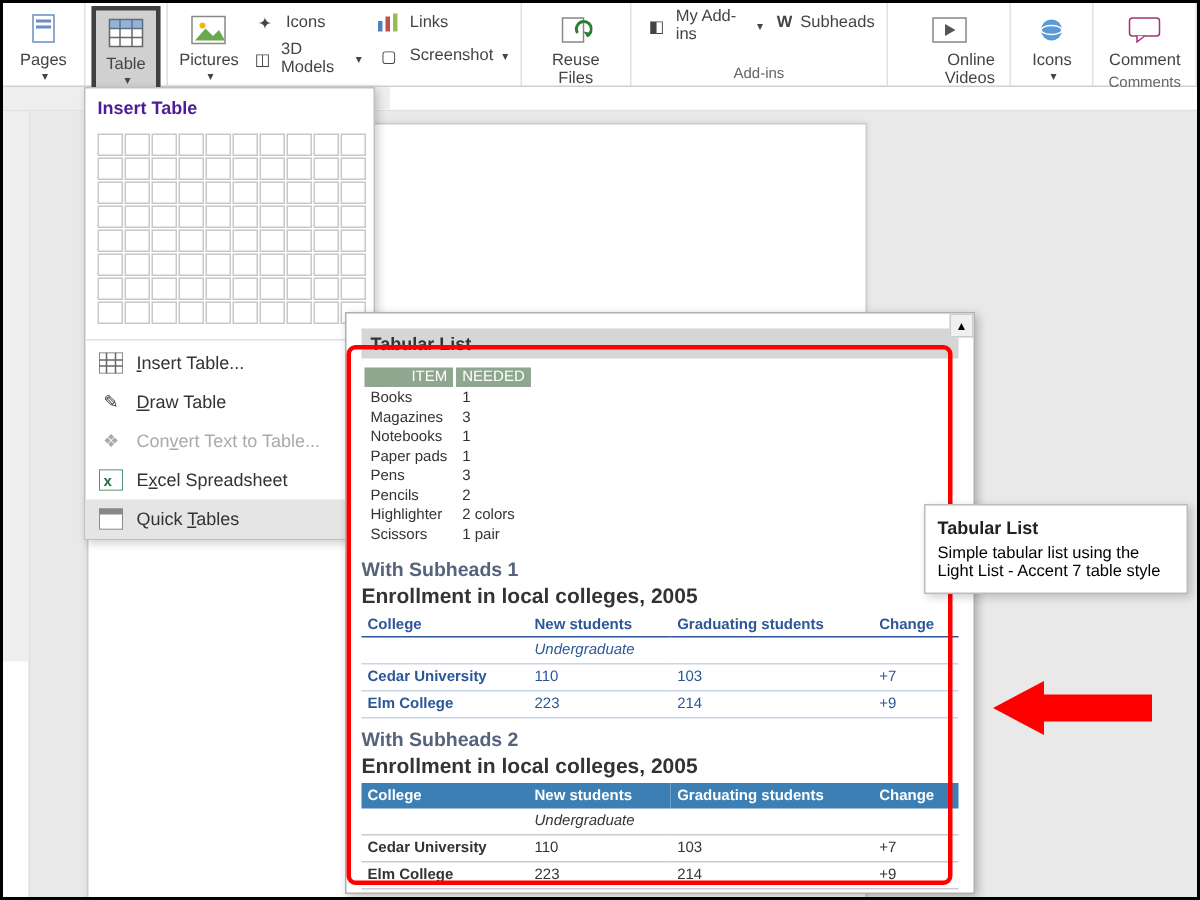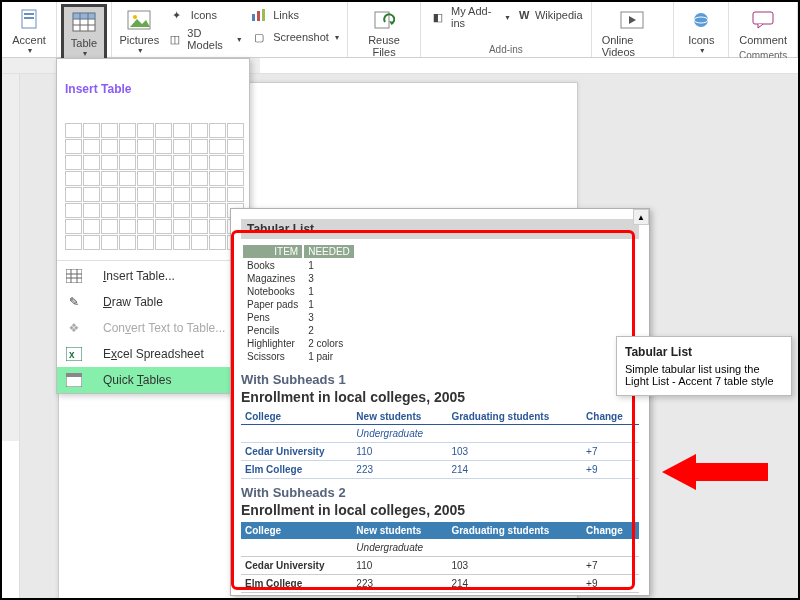--- a/index.html
+++ b/index.html
@@ -16,26 +16,26 @@
 .caret{font-size:8px;margin-left:2px}
 .ruler-wrap{display:flex;height:16px;background:#fff;border-bottom:1px solid #e0e0e0}
 .ruler-left{width:58px;background:#eee}
 .ruler{flex:1;background:#fff;position:relative;font-size:8px;color:#666}
 .ruler .shade{position:absolute;left:0;top:0;height:100%;width:200px;background:#eee}
 .doc-area{display:flex;height:calc(100% - 72px);background:#e9e9e9}
 .vruler{width:18px;background:#fff;border-right:1px solid #ddd;font-size:8px;color:#666;position:relative}
 .vruler .shade{position:absolute;top:0;left:0;width:100%;height:70%;background:#eee}
 .page{margin:8px 0 0 38px;background:#fff;width:520px;height:100%;border:1px solid #ccc;box-shadow:0 0 4px rgba(0,0,0,.1)}
 .dropdown{position:absolute;left:54px;top:56px;width:194px;background:#fff;border:1px solid #c0c0c0;box-shadow:2px 2px 6px rgba(0,0,0,.2);z-index:10;font-size:12px}
-.dropdown h4{font-weight:600;font-size:12px;padding:23px 8px;color:#8b5cf6}
+.dropdown h4{font-weight:600;font-size:12px;padding:6px 8px;color:#4c1d95}
 .table-grid{display:grid;grid-template-columns:repeat(10,17px);gap:1px;padding:4px 8px 8px}
 .table-grid div{width:17px;height:15px;border:1px solid #c8c8c8;background:#fff}
 .dd-sep{height:1px;background:#e0e0e0;margin:2px 0}
-.dd-item{display:flex;align-items:center;gap:20px;padding:5px 8px;color:#333;cursor:pointer}
-.dd-item:hover,.dd-item.hl{background:#86efac}
+.dd-item{display:flex;align-items:center;gap:8px;padding:5px 8px;color:#333;cursor:pointer}
+.dd-item:hover,.dd-item.hl{background:#e5e5e5}
 .dd-item.disabled{color:#aaa}
 .dd-item .ic{width:18px;height:16px;display:flex;align-items:center;justify-content:center}
 .dd-item .arrow{margin-left:auto;font-size:10px;color:#666}
 .submenu{position:absolute;left:228px;top:206px;width:420px;max-height:388px;background:#fff;border:1px solid #b0b0b0;box-shadow:2px 2px 6px rgba(0,0,0,.25);z-index:11;overflow:hidden}
 .submenu-hl{position:absolute;left:229px;top:228px;width:404px;height:360px;border:3px solid #ff0000;border-radius:6px;z-index:12;pointer-events:none}
 .sm-scroll{position:absolute;right:0;top:0;width:16px;height:16px;background:#f0f0f0;border:1px solid #ccc;display:flex;align-items:center;justify-content:center;font-size:8px}
 .sm-body{padding:6px 10px 10px;overflow:auto;height:100%}
 .sm-section-title{background:#d6d6d6;padding:3px 6px;font-weight:bold;font-size:12px;color:#333;margin:4px 0 4px}
 .mini-table{font-size:10px;color:#333;margin-bottom:8px}
 .mini-table th{background:#8fa68f;color:#fff;font-weight:normal;text-align:right;padding:1px 4px}
@@ -61,21 +61,21 @@
  <div class="ribbon-group">
       <div class="ribbon-items">
    <div class="ribbon-btn big">
      <span class="ico">
             <svg width="20" height="22">
               <rect x="3" y="1" width="14" height="18" fill="#fff" stroke="#6b8ebf"></rect>
               <rect x="5" y="4" width="10" height="2" fill="#6b8ebf"></rect>
               <rect x="5" y="8" width="10" height="2" fill="#6b8ebf"></rect>
             </svg>
           </span>
-     <span>Accent</span>
+     <span>Pages</span>
           <span class="caret">▾</span>
    </div>
  </div>
     </div>
  <div class="ribbon-group">
       <div class="ribbon-items">
    <div class="ribbon-btn big selected">
      <span class="ico">
             <svg width="24" height="22">
               <rect x="1" y="1" width="22" height="18" fill="#fff" stroke="#666"></rect>
@@ -153,35 +153,35 @@
       <div class="ribbon-items">
    <div class="ribbon-btn small">
           <span class="ico">◧</span>
           <span>My Add-ins</span>
           <span class="caret">▾</span>
         </div>
    <div class="ribbon-btn small">
           <span class="ico">
             <b>W</b>
           </span>
-          <span>Wikipedia</span>
+          <span>Subheads</span>
         </div>
  </div>
       <span class="group-label">Add-ins</span>
     </div>
  <div class="ribbon-group">
       <div class="ribbon-items">
    <div class="ribbon-btn big">
      <span class="ico">
             <svg width="24" height="18">
               <rect x="1" y="1" width="22" height="16" fill="#fff" stroke="#888"></rect>
               <path d="M9 5 L16 9 L9 13 Z" fill="#555"></path>
             </svg>
           </span>
-     <span style="text-align:left">Online Videos</span>
+     <span style="text-align:right">Online Videos</span>
    </div>
  </div>
       <span class="group-label">Media</span>
     </div>
  <div class="ribbon-group">
       <div class="ribbon-items">
    <div class="ribbon-btn big">
      <span class="ico">
             <svg width="22" height="18">
               <circle cx="11" cy="9" r="7" fill="#5b9bd5"></circle>

